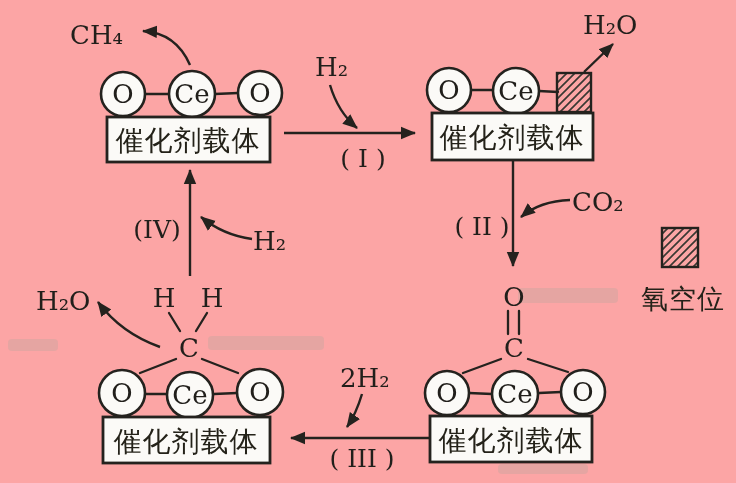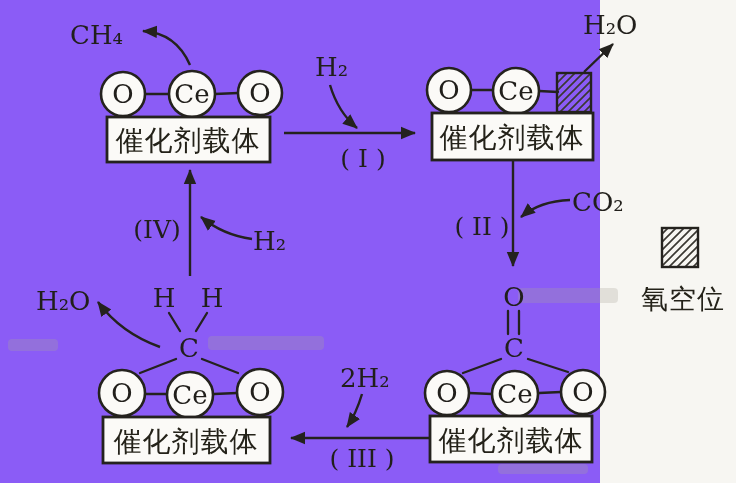--- a/index.html
+++ b/index.html
@@ -1,17 +1,17 @@
 <!DOCTYPE html>
 <html><head>
 <meta charset="utf-8">
 <style>
   html,body{margin:0;padding:0;}
   body{width:736px;height:483px;overflow:hidden;background:#f7f6f2;}
-  .stage{position:relative;width:600px;height:483px;background:#8b5cf6;}
+  .stage{position:relative;width:736px;height:483px;background:#fca5a5;}
   svg{position:absolute;left:0;top:0;}
   .bond{stroke:#24221e;stroke-width:2.3;fill:none;stroke-linecap:round;}
   .arrow{stroke:#24221e;stroke-width:2.4;fill:none;stroke-linecap:butt;}
   .atom-circle{fill:#fbfaf7;stroke:#24221e;stroke-width:2.6;}
   .support-box{fill:#fbfaf7;stroke:#24221e;stroke-width:2.8;}
   .vacancy{stroke:#24221e;stroke-width:2.4;}
   .formula{font-family:"DejaVu Serif","Liberation Serif",serif;font-size:26px;fill:#211f1b;}
   .atom-label{font-family:"DejaVu Serif","Liberation Serif",serif;font-size:26px;fill:#211f1b;text-anchor:middle;}
   .step-label{font-family:"DejaVu Serif","Liberation Serif",serif;font-size:25px;fill:#211f1b;text-anchor:middle;}
   .cjk{font-family:"DejaVu Sans",sans-serif;font-size:28px;fill:#242219;text-anchor:middle;letter-spacing:1px;}

